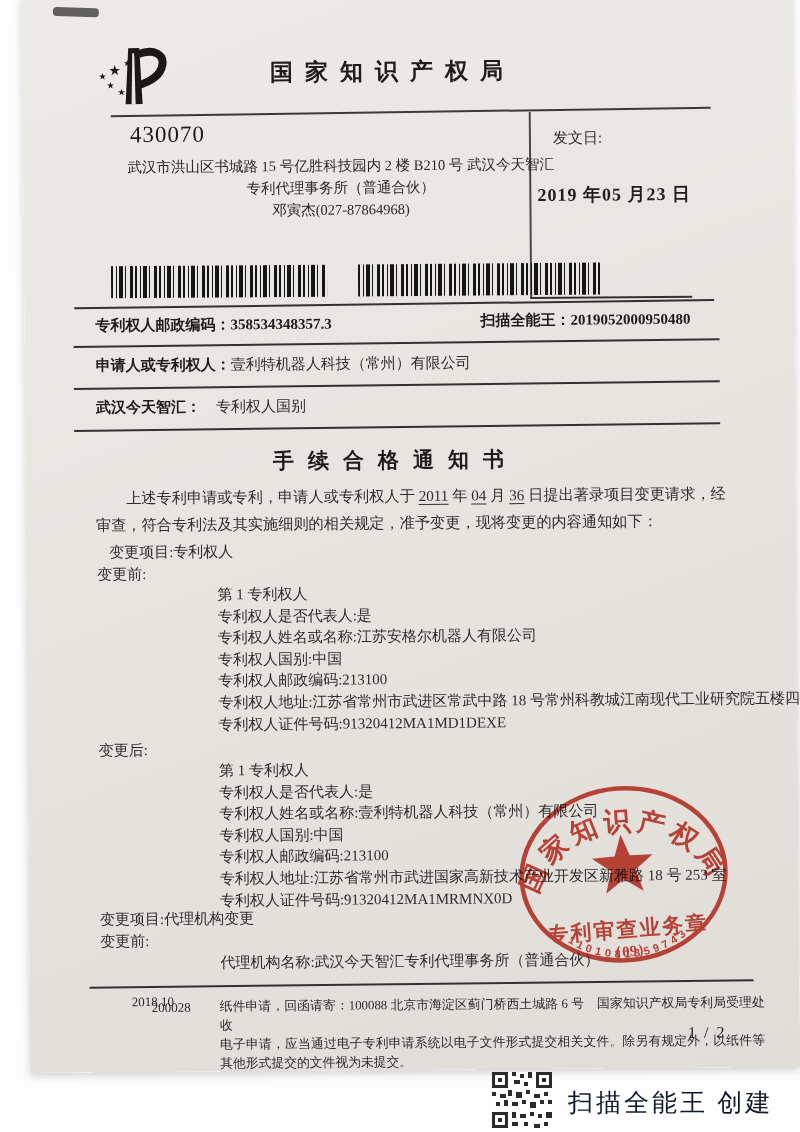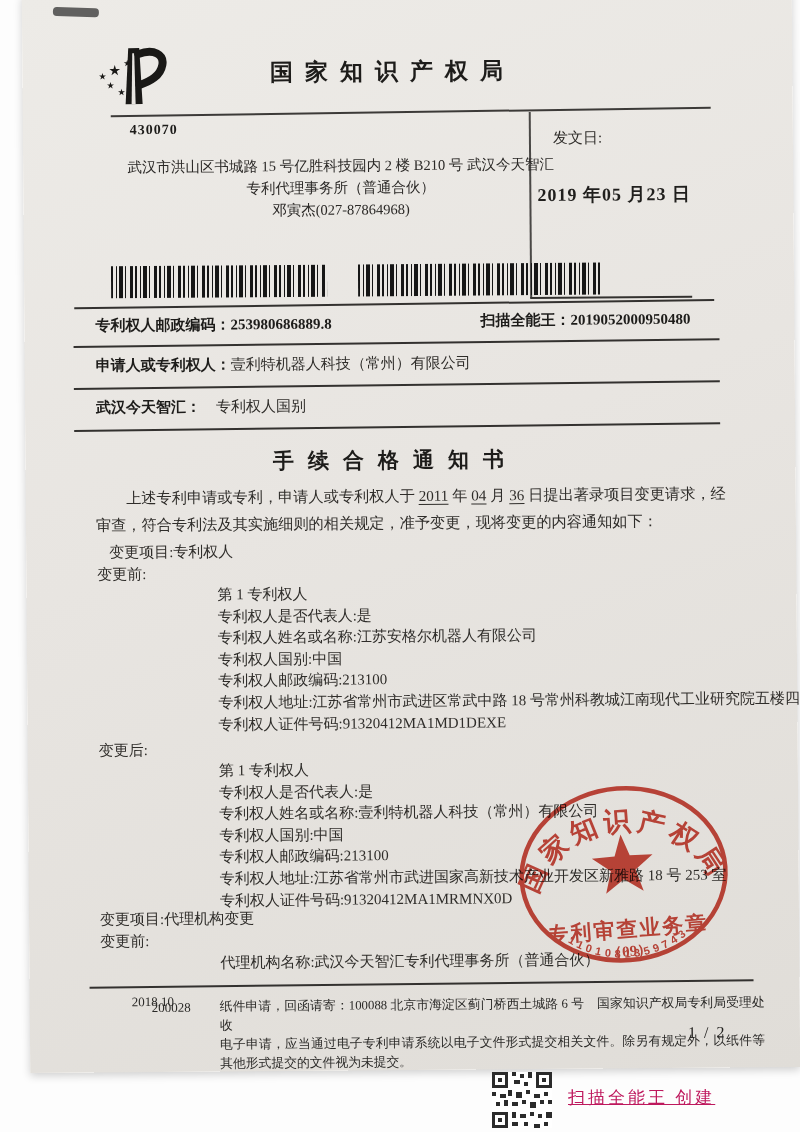--- a/index.html
+++ b/index.html
@@ -12,21 +12,21 @@
     position:absolute;left:26px;top:-8px;width:770px;height:1078px;
     background:linear-gradient(160deg,#edebe7 0%,#e8e5e1 45%,#e0ddd8 100%);
     transform:rotate(-0.45deg);
     box-shadow:0 3px 8px rgba(0,0,0,0.18);
     color:#2f2d2a;
   }
   .abs{position:absolute;}
   .staple{width:46px;height:9px;background:#484846;border-radius:4px;transform:rotate(2deg);opacity:.85;}
   .header-title{font-size:23px;font-weight:bold;letter-spacing:12px;color:#1d1c1a;text-align:center;}
   .hrule{background:#3c3a38;height:2px;}
-  .postcode{font-size:14px;font-weight:bold;letter-spacing:1px;color:#1d1c1a;}
+  .postcode{font-size:23px;font-weight:normal;letter-spacing:1px;color:#1d1c1a;}
   .addr{font-size:14.5px;line-height:22px;text-align:center;color:#2b2927;}
   .vline{width:2px;background:#4a4846;}
   .dispatch-label{font-size:15px;}
   .dispatch-date{font-size:18px;font-weight:600;letter-spacing:1px;color:#201f1d;}
   .barcode{
     height:32px;
     background-image:
       repeating-linear-gradient(90deg,
         #161616 0 2px, rgba(0,0,0,0) 2px 5px,
         #161616 5px 6px, rgba(0,0,0,0) 6px 8px,
@@ -40,21 +40,21 @@
   .doc-title{font-size:21px;font-weight:bold;letter-spacing:14px;text-align:center;color:#1d1c1a;}
   .para{font-size:15.2px;line-height:27px;text-indent:2em;text-align:justify;}
   .u{text-decoration:underline;text-underline-offset:3px;}
   .sec{font-size:15px;line-height:22px;}
   .seclist{font-size:15px;line-height:21.6px;}
   .seclist div{white-space:nowrap;}
   .footer-small{font-size:13px;color:#2b2a28;}
   .footer-text{font-size:12.8px;line-height:19px;color:#2b2a28;text-align:justify;}
   .pagenum{font-size:16px;letter-spacing:2px;color:#22211f;}
   .stamp{mix-blend-mode:multiply;opacity:.9;transform:rotate(-4deg);}
-  .watermark-text{font-size:17px;letter-spacing:3px;color:#be185d;font-family:"Liberation Serif","DejaVu Serif",serif;text-decoration:underline;}
+  .watermark-text{font-size:25px;letter-spacing:3px;color:#0f172a;font-family:"Liberation Serif","DejaVu Serif",serif;}
 </style>
 </head>
 <body>
 
 <div class="paper">
 
   <div class="abs staple" style="left:31px;top:13px;"></div>
 
   <svg class="abs" style="left:72px;top:52px;" width="74" height="62" viewBox="0 0 74 62">
     <polygon points="34,2 45,2 48,58 31,58" fill="#1a1917"></polygon>
@@ -81,21 +81,21 @@
     <div>武汉市洪山区书城路 15 号亿胜科技园内 2 楼 B210 号 武汉今天智汇</div>
     <div>专利代理事务所（普通合伙）</div>
     <div>邓寅杰(027-87864968)</div>
   </div>
 
   <div class="abs barcode" style="left:87px;top:272px;width:216px;"></div>
   <div class="abs barcode" style="left:334px;top:272px;width:244px;"></div>
   <div class="abs rowline" style="left:50px;top:311px;width:640px;transform:rotate(-0.3deg);"></div>
 
   <div class="abs rowtext" style="left:71px;top:322px;">
-    <b>专利权人邮政编码：</b><b>253980686889.8</b>
+    <b>专利权人邮政编码：</b><b>358534348357.3</b>
   </div>
   <div class="abs rowtext" style="left:456px;top:320px;">
     <b>扫描全能王：</b><b>2019052000950480</b>
   </div>
   <div class="abs rowline" style="left:49px;top:350px;width:646px;transform:rotate(-0.25deg);"></div>
 
   <div class="abs rowtext" style="left:71px;top:362px;">
     <b>申请人或专利权人：</b><span>壹利特机器人科技（常州）有限公司</span>
   </div>
   <div class="abs rowline" style="left:49px;top:392px;width:646px;transform:rotate(-0.25deg);"></div>

